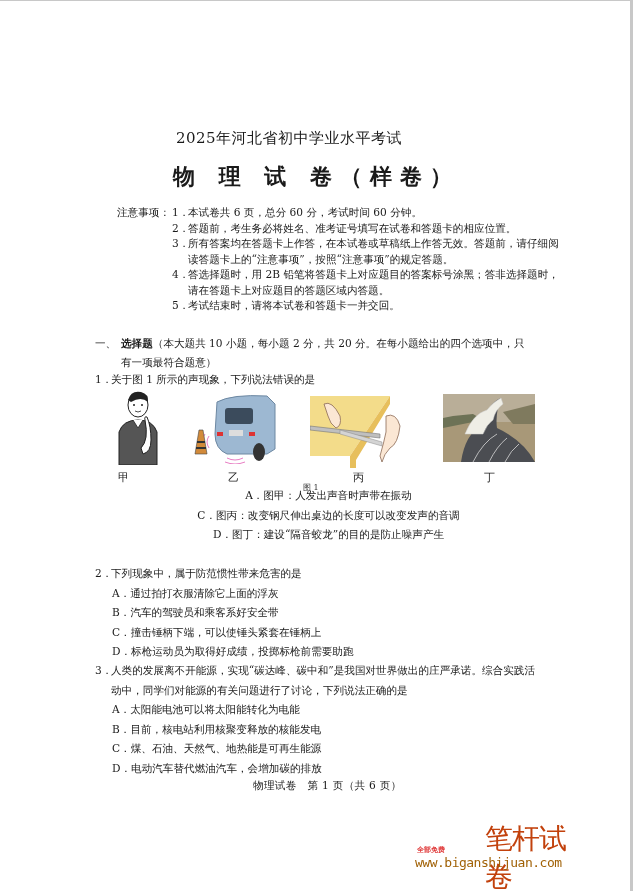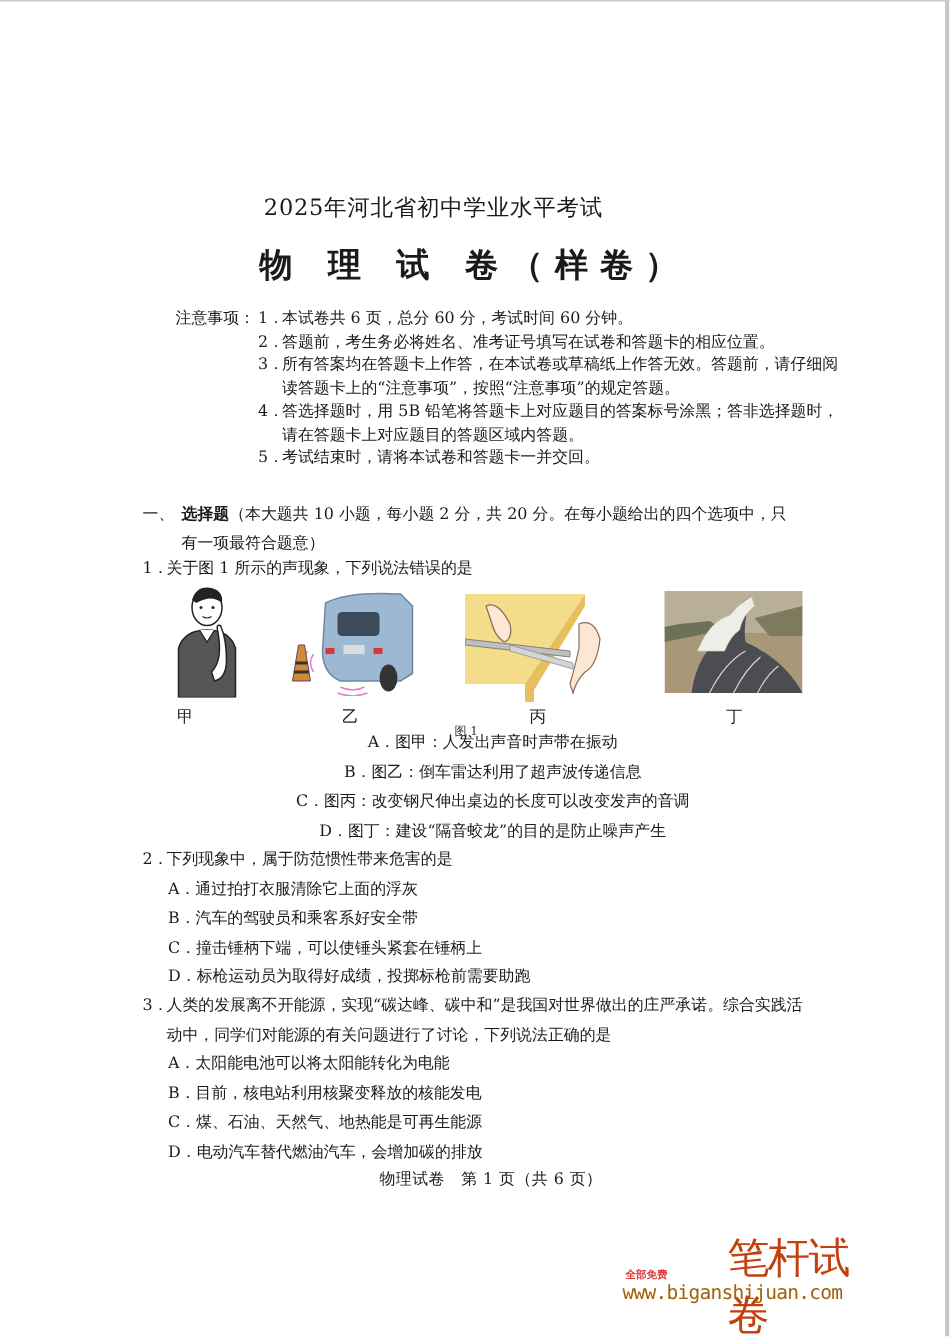--- a/index.html
+++ b/index.html
@@ -74,21 +74,21 @@
       <div class="note-item">
         <span class="note-num">2．</span>
         <span class="note-text">答题前，考生务必将姓名、准考证号填写在试卷和答题卡的相应位置。</span>
       </div>
       <div class="note-item">
         <span class="note-num">3．</span>
         <span class="note-text">所有答案均在答题卡上作答，在本试卷或草稿纸上作答无效。答题前，请仔细阅读答题卡上的“注意事项”，按照“注意事项”的规定答题。</span>
       </div>
       <div class="note-item">
         <span class="note-num">4．</span>
-        <span class="note-text">答选择题时，用 5B 铅笔将答题卡上对应题目的答案标号涂黑；答非选择题时，请在答题卡上对应题目的答题区域内答题。</span>
+        <span class="note-text">答选择题时，用 2B 铅笔将答题卡上对应题目的答案标号涂黑；答非选择题时，请在答题卡上对应题目的答题区域内答题。</span>
       </div>
       <div class="note-item">
         <span class="note-num">5．</span>
         <span class="note-text">考试结束时，请将本试卷和答题卡一并交回。</span>
       </div>
     </div>
   </div>
 </div>
 
 <div class="section">
@@ -159,21 +159,20 @@
   </div>
   <div class="fig-label" style="left:23px;top:80px;">甲</div>
   <div class="fig-label" style="left:133px;top:80px;">乙</div>
   <div class="fig-label" style="left:258px;top:80px;">丙</div>
   <div class="fig-label" style="left:389px;top:80px;">丁</div>
 </div>
 <div class="fig-caption">图 1</div>
 
 <div class="q" style="top:486px;text-align:center;">
   <div class="opt">A．图甲：人发出声音时声带在振动</div>
-  <div class="opt">B．图乙：倒车雷达利用了超声波传递信息</div>
   <div class="opt">C．图丙：改变钢尺伸出桌边的长度可以改变发声的音调</div>
   <div class="opt">D．图丁：建设“隔音蛟龙”的目的是防止噪声产生</div>
 </div>
 
 <div class="q" style="top:564px;">
   <div class="q-stem">
     <span class="q-num">2．</span>
     <span class="q-text">下列现象中，属于防范惯性带来危害的是</span>
   </div>
   <div class="opt">A．通过拍打衣服清除它上面的浮灰</div>

